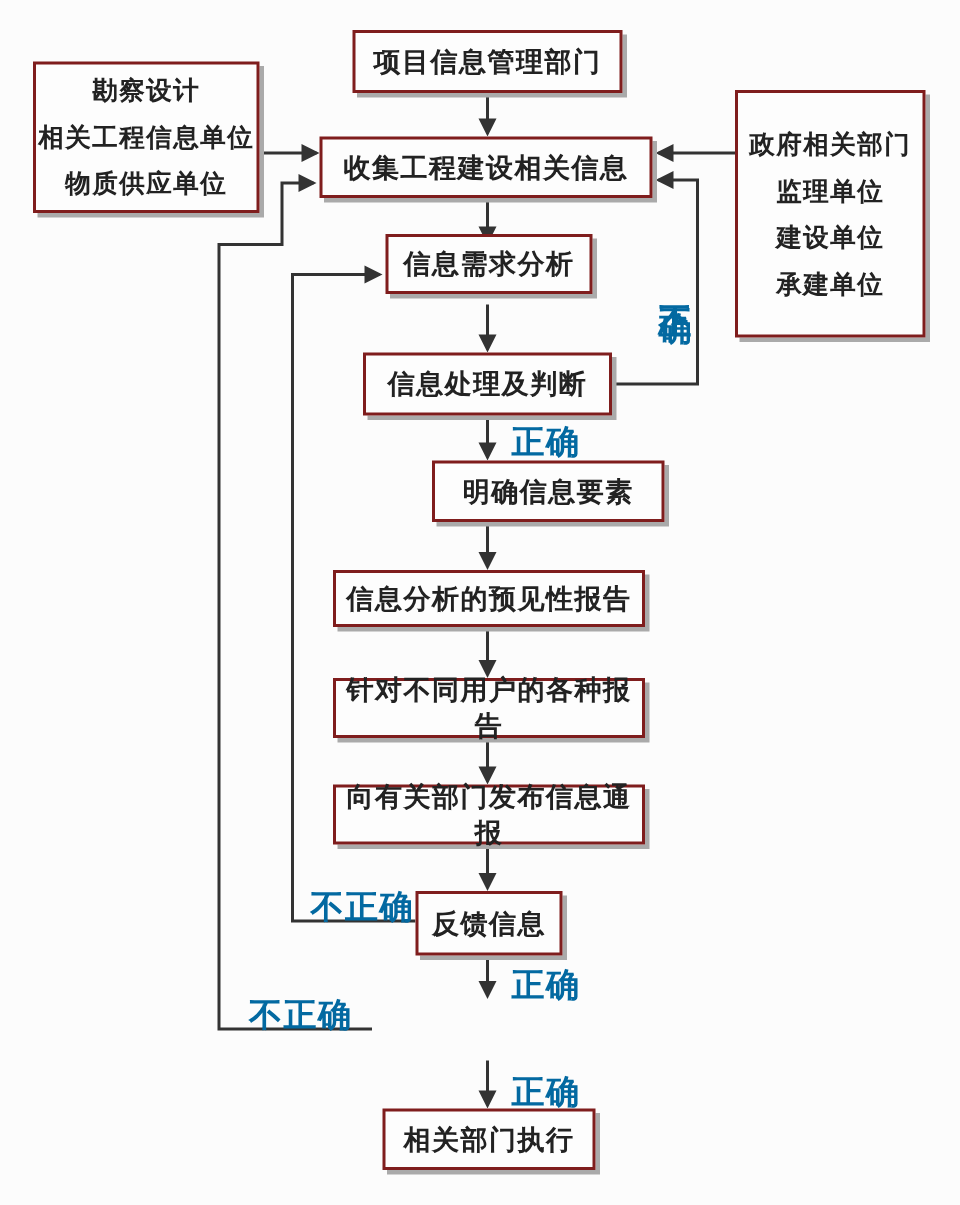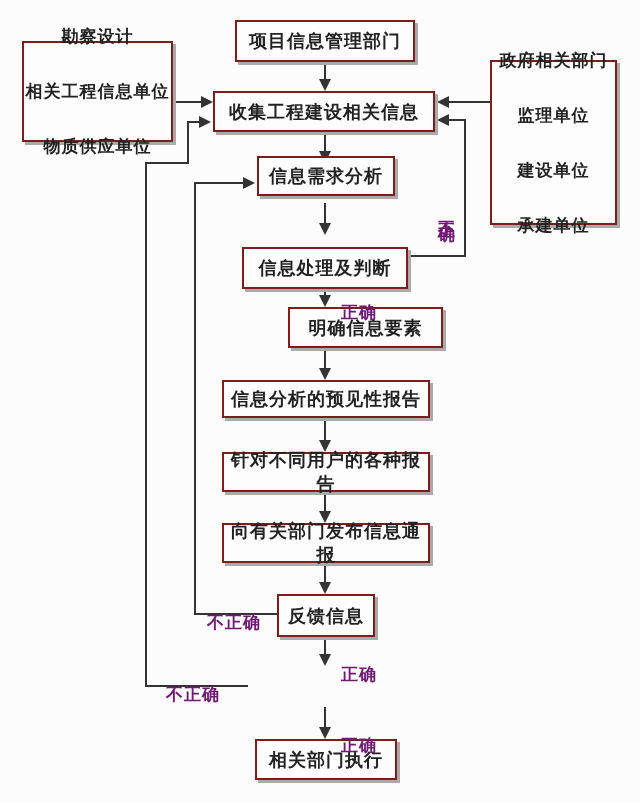--- a/index.html
+++ b/index.html
@@ -19,29 +19,27 @@
     box-shadow: 3px 3px 0 #aaaaaa;
     display: flex; align-items: center; justify-content: center;
     font-size: 18px; font-weight: bold; color: #222;
     letter-spacing: 1px;
     box-sizing: border-box;
     text-align: center;
   }
   .node.multi {
     flex-direction: column; justify-content: center;
     font-size: 17px;
-    gap: 24px;
   }
   .node.multi span { display: block; line-height: 31px; }
   .edge-label {
     position: absolute;
-    font-size: 17px; font-weight: bold; color: #701a75;
+    font-size: 22px; font-weight: bold; color: #0369a1;
     letter-spacing: 1px;
     white-space: nowrap;
-    margin-top: 21px;
   }
   .edge-label.vertical {
     writing-mode: vertical-rl;
     text-orientation: upright;
     letter-spacing: 2px;
     white-space: normal;
   }
 </style>
 </head>
 <body>
@@ -72,21 +70,21 @@
       <path d="M248,686 H146 V163 H188 V122 H209" marker-end="url(#arr)"></path>
     </g>
   </svg>
 
   <div class="node" style="left:235px; top:20px;  width:180px; height:42px;">项目信息管理部门</div>
 
   <div class="node" style="left:213px; top:91px;  width:222px; height:41px;">收集工程建设相关信息</div>
 
   <div class="node" style="left:257px; top:156px; width:138px; height:40px;">信息需求分析</div>
 
-  <div class="node" style="left:242px; top:247px; width:166px; height:42px;">信息处理及判断</div>
+  <div class="node" style="left:242px; top:235px; width:166px; height:42px;">信息处理及判断</div>
 
   <div class="node" style="left:248px; top:307px; width:155px; height:41px;margin-left:40px;">明确信息要素</div>
 
   <div class="node" style="left:222px; top:380px; width:208px; height:38px;">信息分析的预见性报告</div>
 
   <div class="node" style="left:222px; top:452px; width:208px; height:40px;">针对不同用户的各种报告</div>
 
   <div class="node" style="left:222px; top:523px; width:208px; height:40px;">向有关部门发布信息通报</div>
 
   <div class="node" style="left:277px; top:594px; width:98px;  height:43px;">反馈信息</div>

